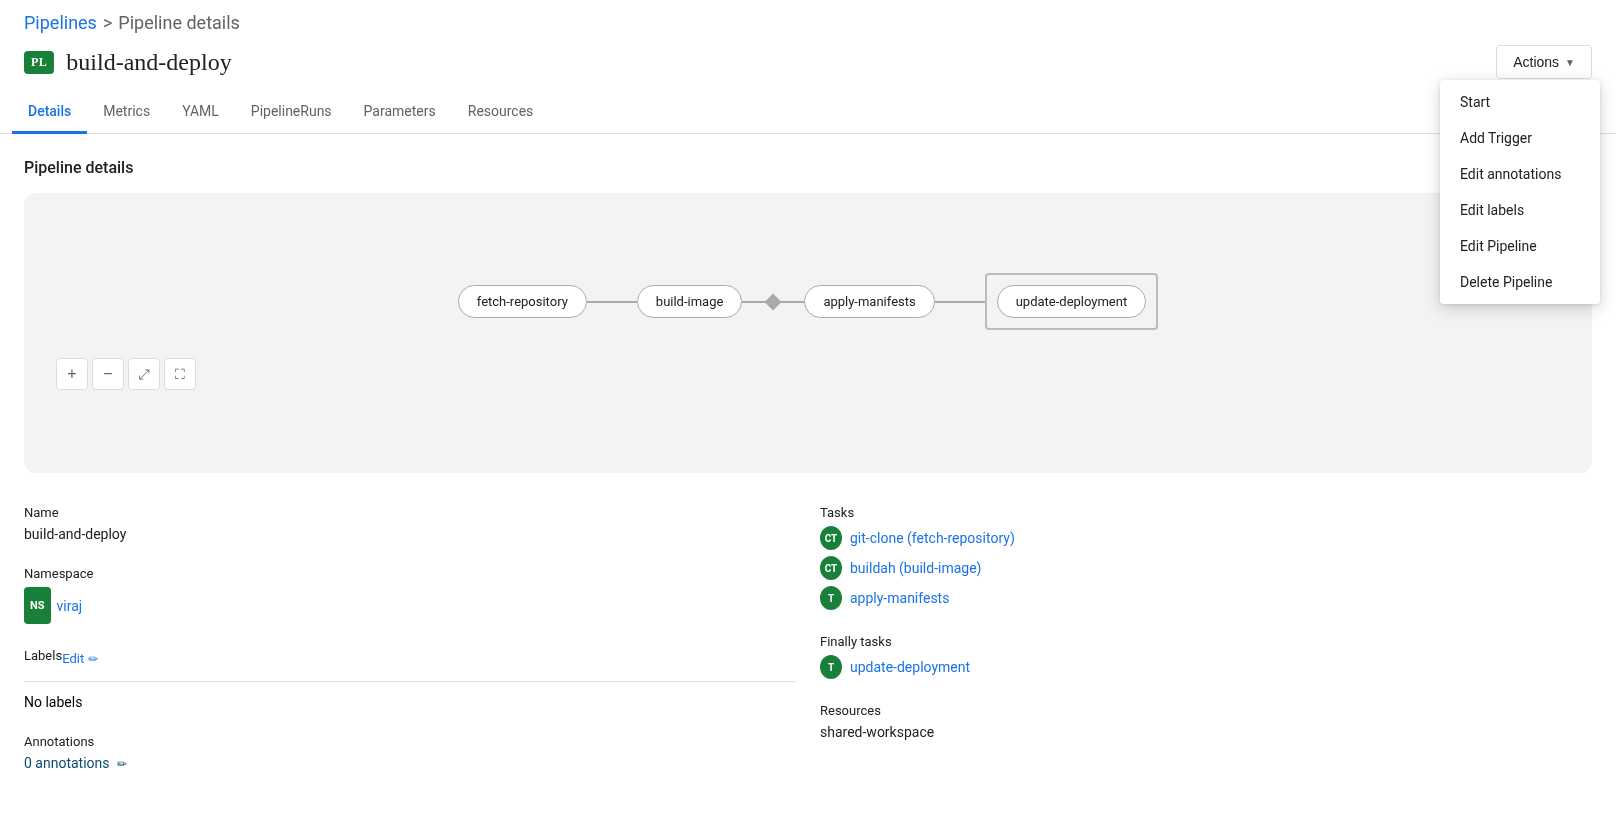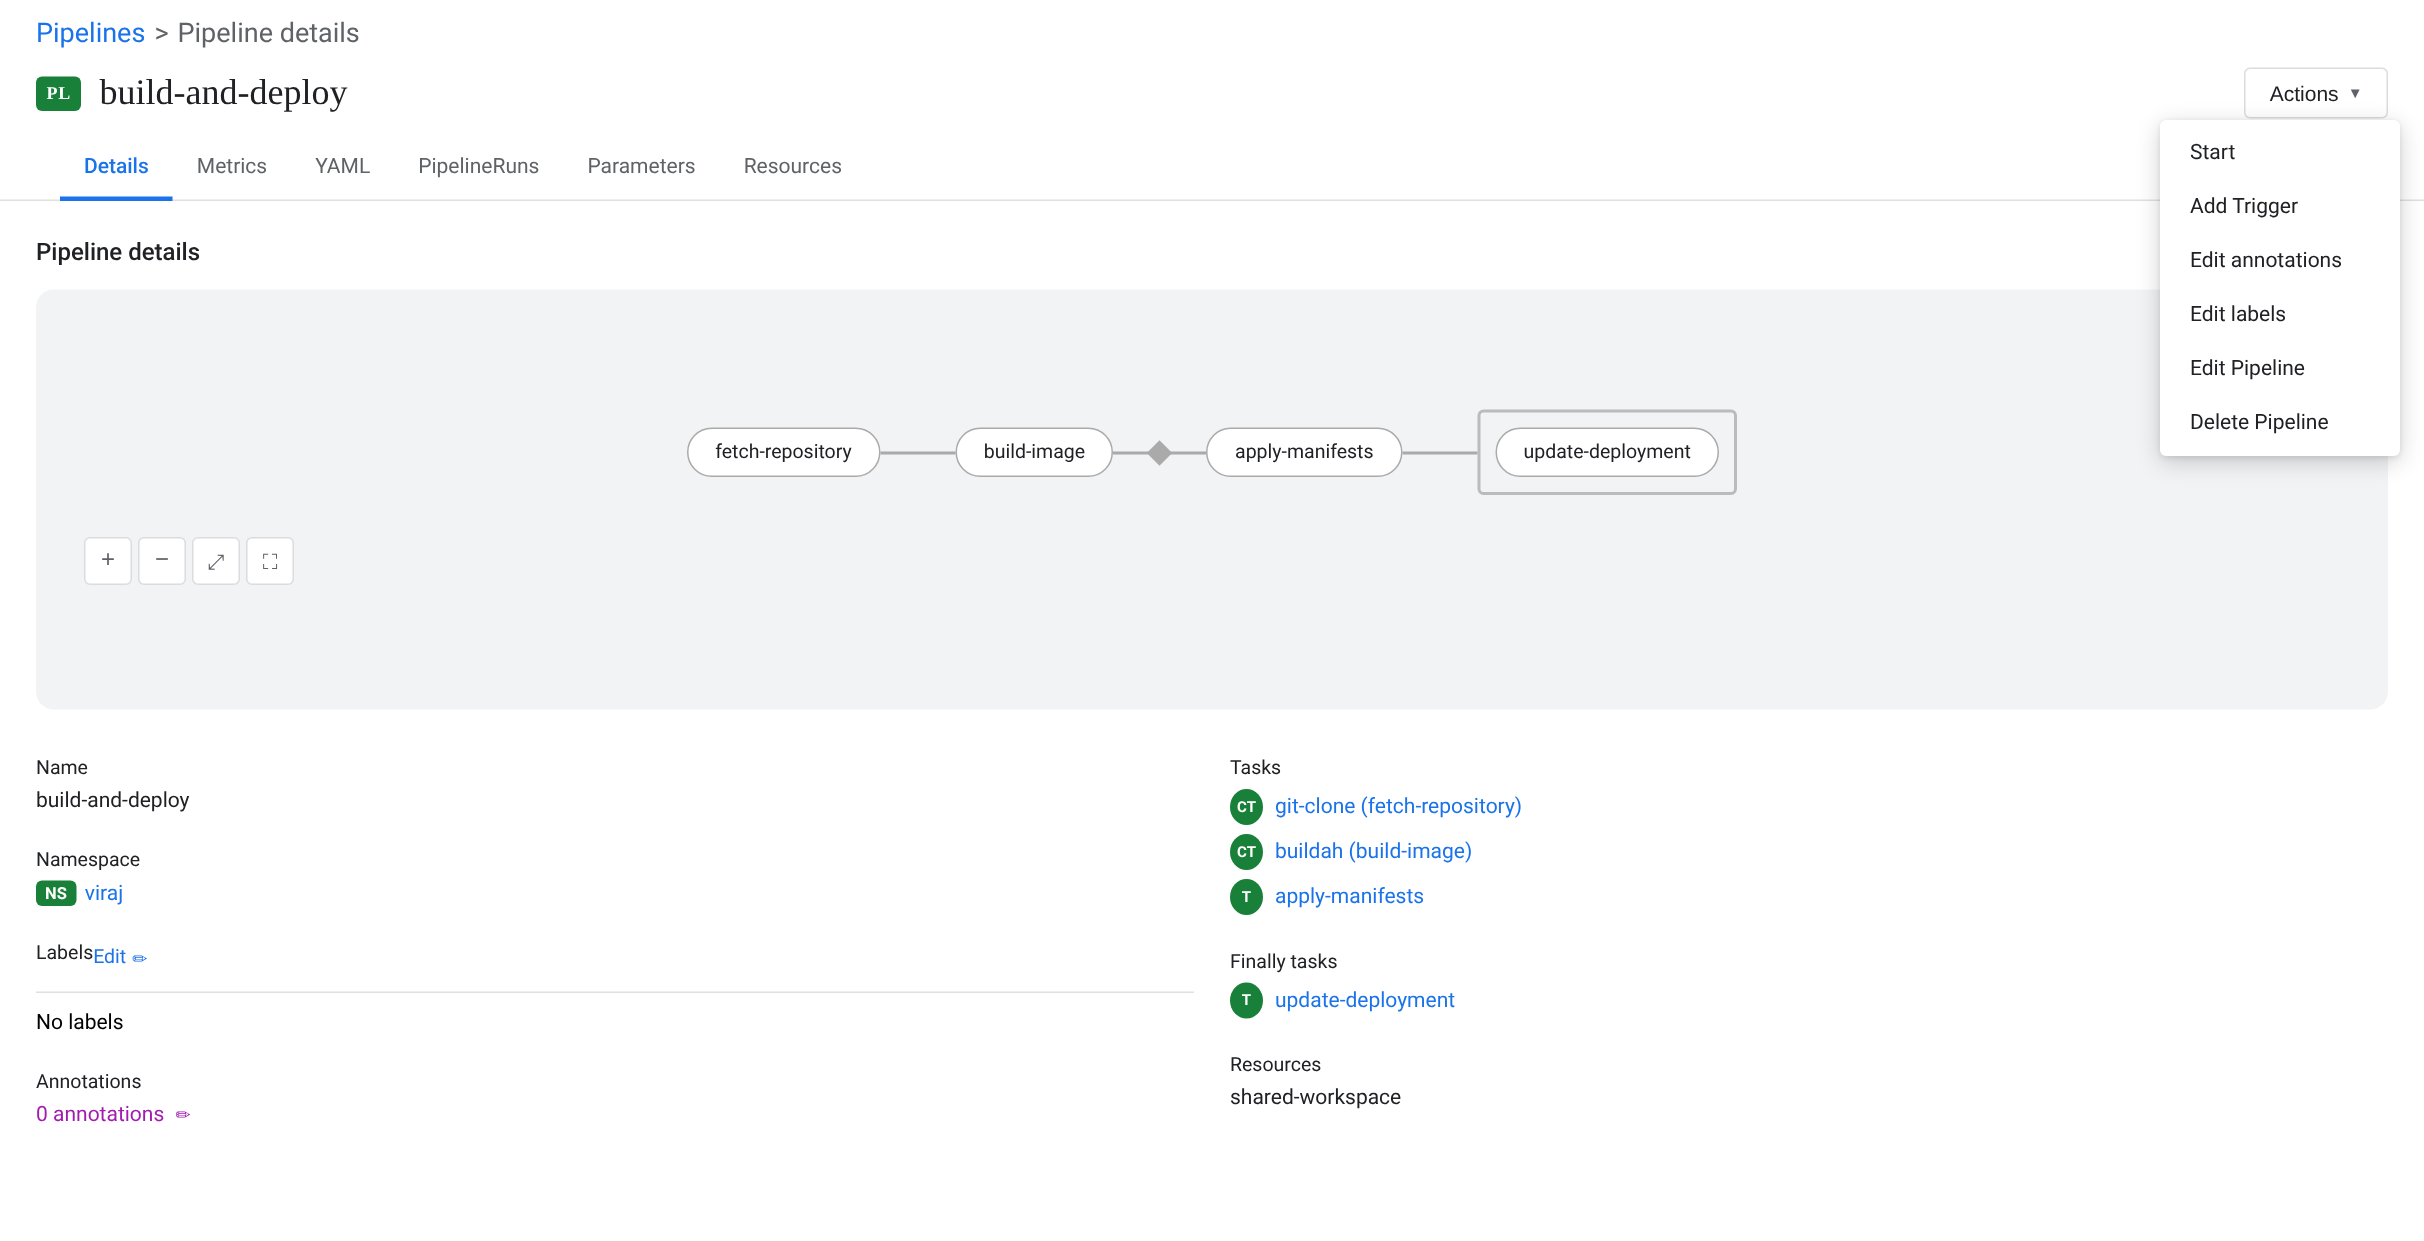--- a/index.html
+++ b/index.html
@@ -33,21 +33,21 @@
       padding: 8px 16px; background: #fff; cursor: pointer;
       font-size: 14px; color: #202124;
       position: relative;
     }
     .chevron-down { font-size: 10px; color: #5f6368; }
 
     
     .tabs {
       display: flex; align-items: center;
       border-bottom: 1px solid #e0e0e0;
-      padding: 0 40px;
+      padding: 0 12px;
     }
     .tab {
       padding: 12px 16px; font-size: 14px; color: #5f6368;
       cursor: pointer; border-bottom: 3px solid transparent; margin-bottom: -1px;
       text-decoration: none;
     }
     .tab.active { color: #1a73e8; border-bottom-color: #1a73e8; font-weight: 500; }
 
     
     .main { padding: 24px; }
@@ -108,21 +108,21 @@
     .detail-value { font-size: 14px; color: #202124; }
     .detail-value.muted { color: #000000; }
     .detail-divider { border: none; border-top: 1px solid #e0e0e0; margin: 12px 0; }
 
     
     .ns-badge {
       display: inline-flex; align-items: center; gap: 6px;
     }
     .ns-pill {
       background: #188038; color: #fff; border-radius: 4px;
-      padding: 2px 6px; font-size: 11px; font-weight: 700;
+      padding: 12px 6px; font-size: 11px; font-weight: 700;
     }
     .ns-link { color: #1a73e8; text-decoration: none; }
 
     
     .labels-header {
       display: flex; align-items: center; justify-content: flex-start; margin-bottom: 6px;
     }
     .edit-link { color: #1a73e8; font-size: 13px; cursor: pointer; display: flex; align-items: center; gap: 4px; }
 
     
@@ -131,21 +131,21 @@
     }
     .task-badge {
       display: inline-flex; align-items: center; justify-content: center;
       background: #188038; color: #fff; border-radius: 50%;
       width: 22px; height: 24px; font-size: 10px; font-weight: 700;
       flex-shrink: 0;
     }
     .task-link { color: #1a73e8; text-decoration: none; font-size: 14px; }
 
     
-    .annotations-link { color: #a21caf; font-size: 14px; text-decoration: none; }
+    .annotations-link { color: #0c4a6e; font-size: 14px; text-decoration: none; }
 
     
     .dropdown-menu {
       position: fixed; top: 80px; right: 16px;
       background: #fff; border-radius: 4px;
       box-shadow: 0 4px 16px rgba(0,0,0,0.18), 0 1px 4px rgba(0,0,0,0.1);
       min-width: 160px; z-index: 100;
       padding: 4px 0;
     }
     .dropdown-item {

